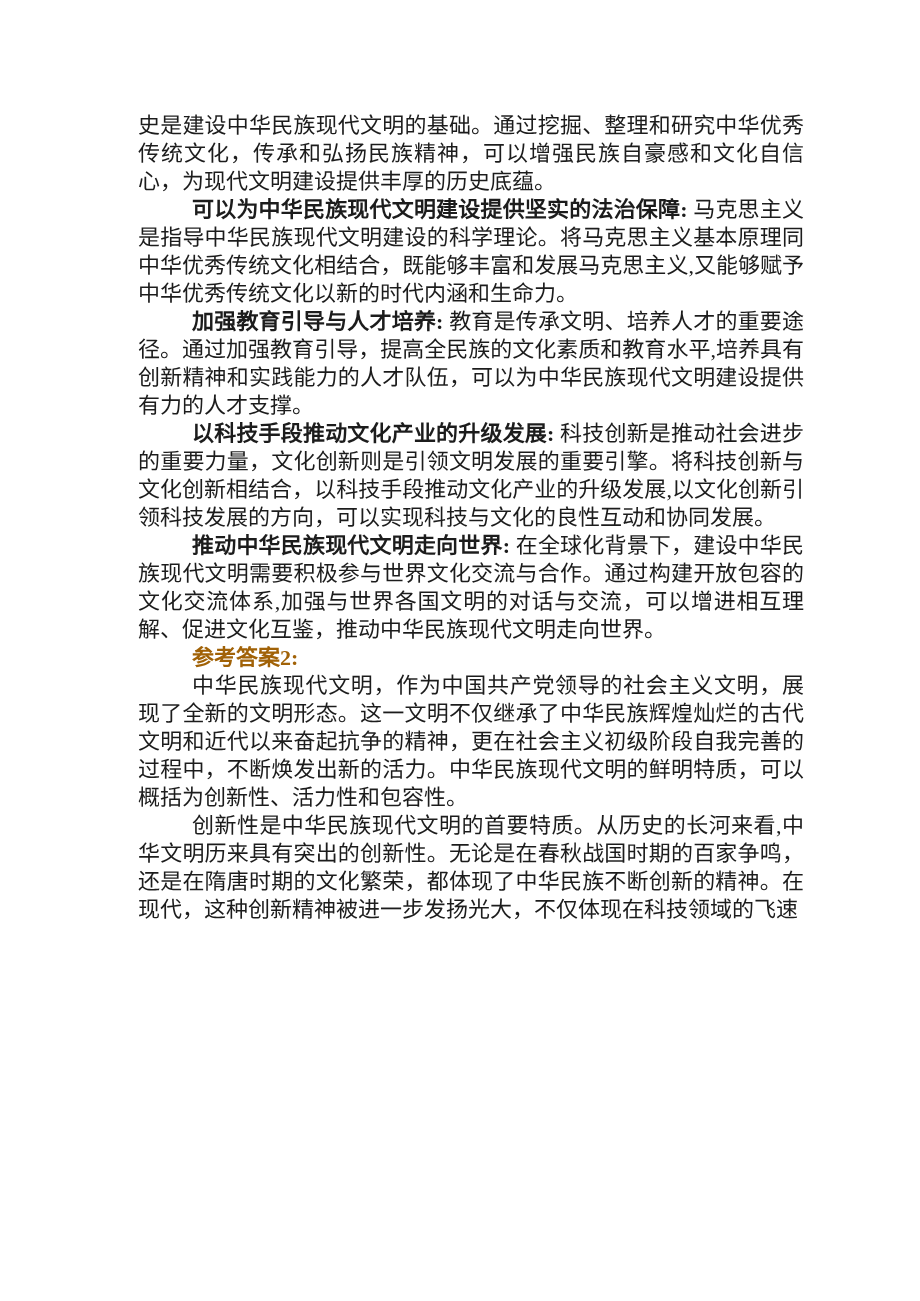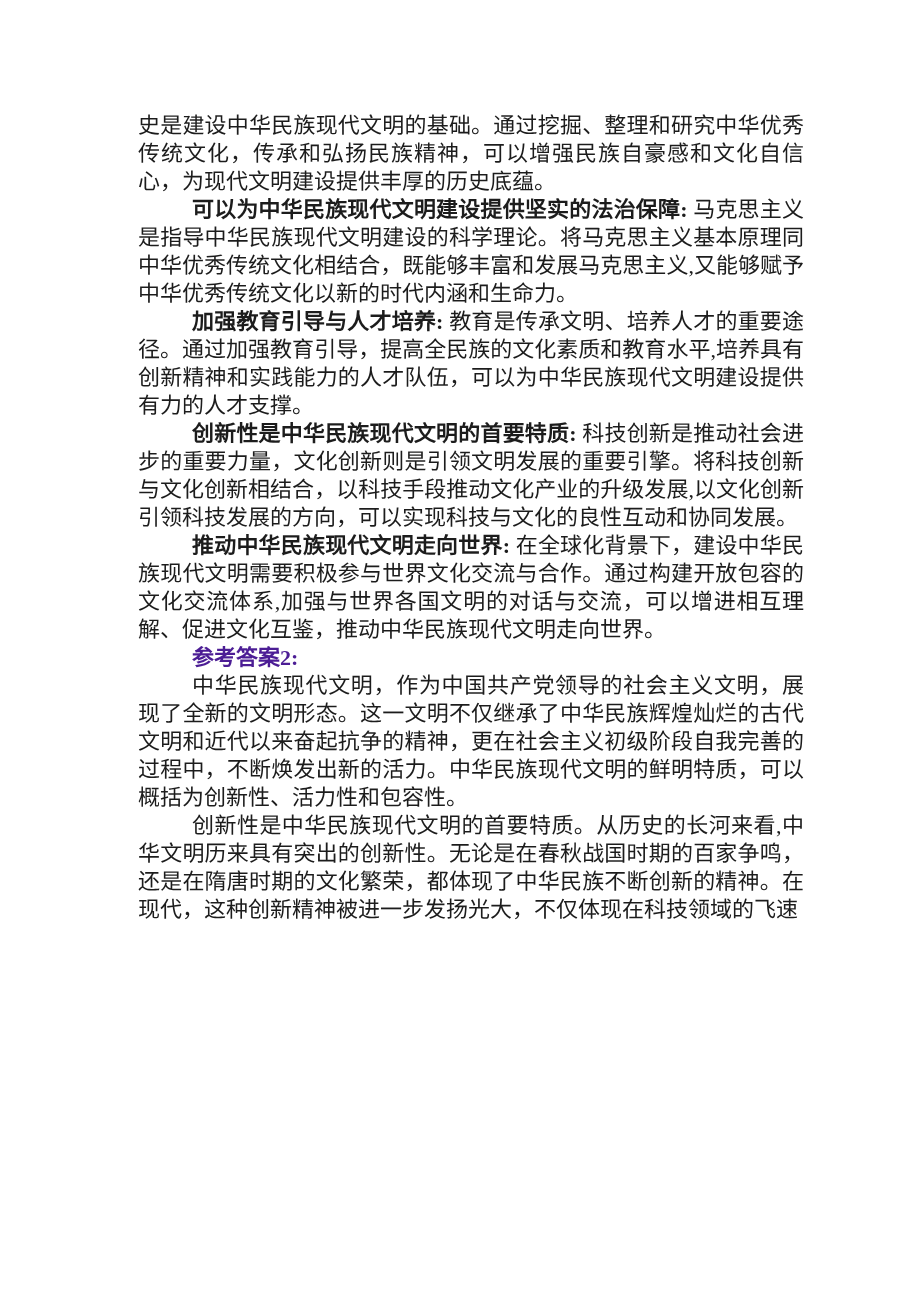--- a/index.html
+++ b/index.html
@@ -31,37 +31,37 @@
     padding: 0;
     text-indent: 54px;
   }
   .doc-content p.no-indent {
     text-indent: 0;
   }
   .lead {
     font-weight: bold;
   }
   .red-heading {
-    color: #4c1d95;
+    color: #a16207;
     font-weight: bold;
   }
 </style>
 </head>
 <body>
 
 <div class="page">
   <div class="doc-content">
 
     <p class="no-indent"><span>史是建设中华民族现代文明的基础。通过挖掘、整理和研究中华优秀传统文化，传承和弘扬民族精神，可以增强民族自豪感和文化自信心，为现代文明建设提供丰厚的历史底蕴。</span></p>
 
     <p><span class="lead">可以为中华民族现代文明建设提供坚实的法治保障: </span><span>马克思主义是指导中华民族现代文明建设的科学理论。将马克思主义基本原理同中华优秀传统文化相结合，既能够丰富和发展马克思主义,又能够赋予中华优秀传统文化以新的时代内涵和生命力。</span></p>
 
     <p><span class="lead">加强教育引导与人才培养: </span><span>教育是传承文明、培养人才的重要途径。通过加强教育引导，提高全民族的文化素质和教育水平,培养具有创新精神和实践能力的人才队伍，可以为中华民族现代文明建设提供有力的人才支撑。</span></p>
 
-    <p><span class="lead">创新性是中华民族现代文明的首要特质: </span><span>科技创新是推动社会进步的重要力量，文化创新则是引领文明发展的重要引擎。将科技创新与文化创新相结合，以科技手段推动文化产业的升级发展,以文化创新引领科技发展的方向，可以实现科技与文化的良性互动和协同发展。</span></p>
+    <p><span class="lead">以科技手段推动文化产业的升级发展: </span><span>科技创新是推动社会进步的重要力量，文化创新则是引领文明发展的重要引擎。将科技创新与文化创新相结合，以科技手段推动文化产业的升级发展,以文化创新引领科技发展的方向，可以实现科技与文化的良性互动和协同发展。</span></p>
 
     <p><span class="lead">推动中华民族现代文明走向世界: </span><span>在全球化背景下，建设中华民族现代文明需要积极参与世界文化交流与合作。通过构建开放包容的文化交流体系,加强与世界各国文明的对话与交流，可以增进相互理解、促进文化互鉴，推动中华民族现代文明走向世界。</span></p>
 
 
 
     <p><span class="red-heading">参考答案2:</span></p>
 
     <p><span>中华民族现代文明，作为中国共产党领导的社会主义文明，展现了全新的文明形态。这一文明不仅继承了中华民族辉煌灿烂的古代文明和近代以来奋起抗争的精神，更在社会主义初级阶段自我完善的过程中，不断焕发出新的活力。中华民族现代文明的鲜明特质，可以概括为创新性、活力性和包容性。</span></p>
 
     <p><span>创新性是中华民族现代文明的首要特质。从历史的长河来看,中华文明历来具有突出的创新性。无论是在春秋战国时期的百家争鸣，还是在隋唐时期的文化繁荣，都体现了中华民族不断创新的精神。在现代，这种创新精神被进一步发扬光大，不仅体现在科技领域的飞速</span></p>

